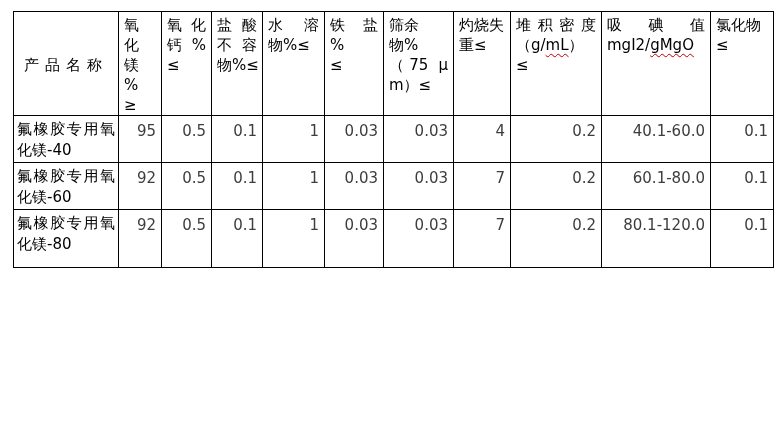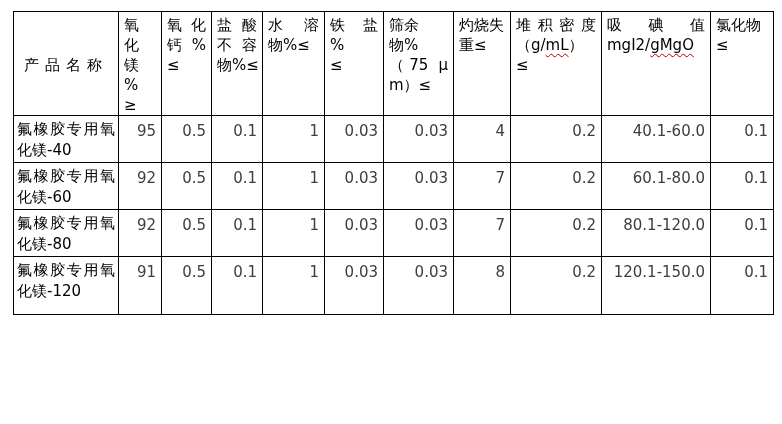--- a/index.html
+++ b/index.html
@@ -170,28 +170,15 @@
           <td class="value-cell">0.5</td>
           <td class="value-cell">0.1</td>
           <td class="value-cell">1</td>
           <td class="value-cell">0.03</td>
           <td class="value-cell">0.03</td>
           <td class="value-cell">7</td>
           <td class="value-cell">0.2</td>
           <td class="value-cell">80.1-120.0</td>
           <td class="value-cell">0.1</td>
         </tr>
-        <tr>
-          <td class="product-cell">氟橡胶专用氧化镁-120</td>
-          <td class="value-cell">91</td>
-          <td class="value-cell">0.5</td>
-          <td class="value-cell">0.1</td>
-          <td class="value-cell">1</td>
-          <td class="value-cell">0.03</td>
-          <td class="value-cell">0.03</td>
-          <td class="value-cell">8</td>
-          <td class="value-cell">0.2</td>
-          <td class="value-cell">120.1-150.0</td>
-          <td class="value-cell">0.1</td>
-        </tr>
       </tbody>
   </table>
 </div>
 
 </body></html>

